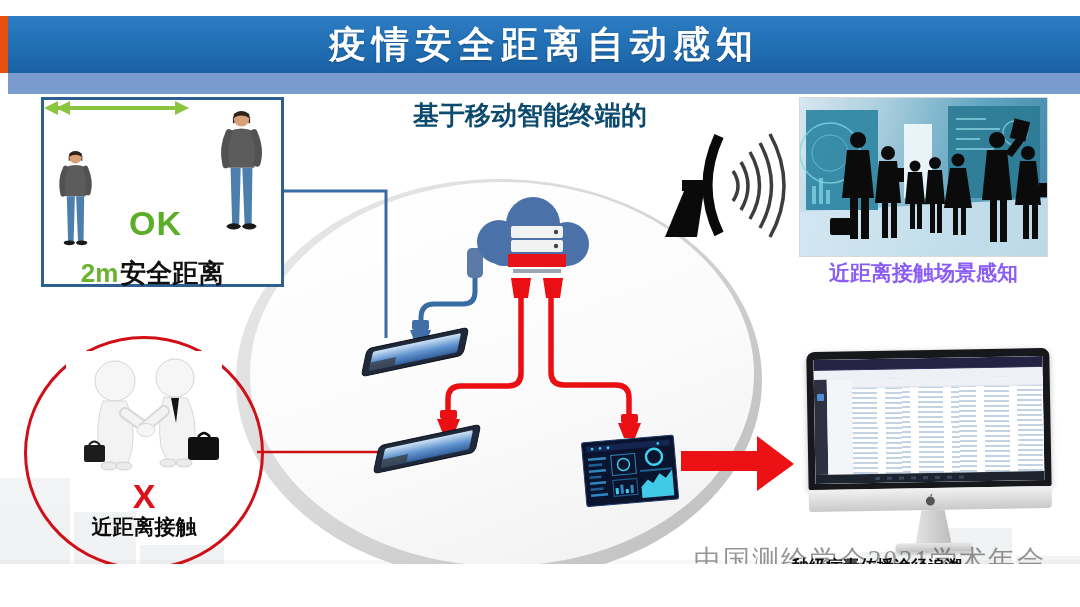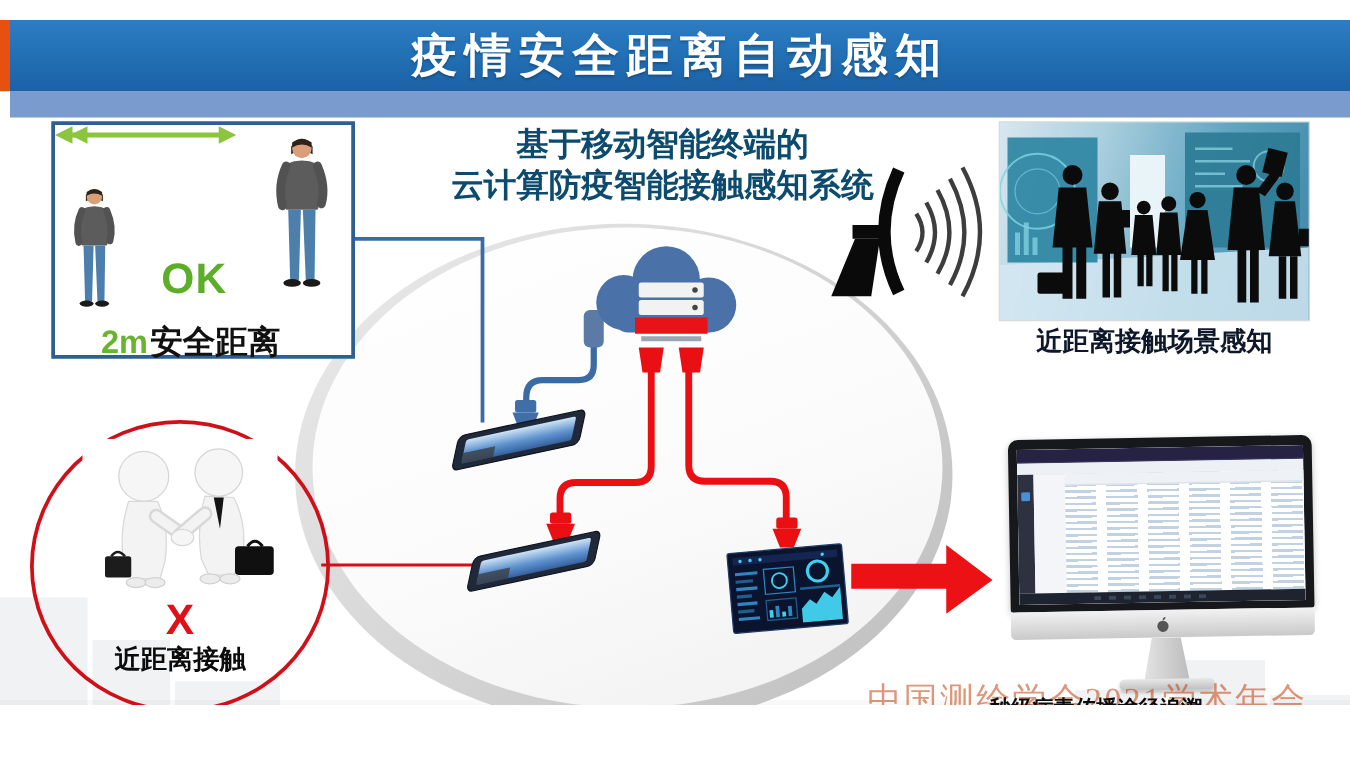--- a/index.html
+++ b/index.html
@@ -31,21 +31,21 @@
   .dist-arrow{position:absolute;left:38px;top:142px;}
   .dist-label{position:absolute;left:0;right:20px;top:156px;text-align:center;font-size:26px;font-weight:bold;color:#111;}
   .dist-label .g{color:#6ab32e;margin-right:2px;}
   
   .diagram{position:absolute;left:0;top:0;z-index:2;}
   
   .scene{position:absolute;left:800px;top:98px;width:247px;height:158px;z-index:4;
          background:linear-gradient(105deg,#d7e7f0 0%,#a9cede 30%,#5fa4c0 65%,#3f86a8 100%);
          box-shadow:0 0 0 1px #d9d9d9;}
   .scene-caption{position:absolute;left:796px;top:259px;width:255px;text-align:center;z-index:5;
-                 font-size:21px;font-weight:bold;color:#0f172a;}
+                 font-size:21px;font-weight:bold;color:#8b5cf6;}
   
   .contact-circle{position:absolute;left:24px;top:336px;width:234px;height:228px;border:3px solid #cf1018;
                   border-radius:50%;z-index:4;display:flex;flex-direction:column;align-items:center;}
   .x-label{color:#e01018;font-size:34px;font-weight:bold;line-height:30px;margin-top:2px;}
   .contact-label{color:#0c0c0c;font-size:21px;font-weight:bold;margin-top:2px;}
   
   .imac{position:absolute;left:808px;top:346px;width:246px;height:212px;z-index:3;transform:rotate(-1deg);}
   .imac-bezel{position:absolute;left:0;top:4px;width:243px;height:138px;background:#17181c;
               border-radius:8px 8px 2px 2px;box-shadow:0 2px 6px rgba(0,0,0,.25);}
   .imac-screen{position:absolute;left:7px;top:8px;width:229px;height:124px;background:#fff;overflow:hidden;}
@@ -68,21 +68,21 @@
              display:flex;align-items:center;justify-content:center;}
   .imac-neck{position:absolute;left:106px;top:164px;width:36px;height:34px;
              background:linear-gradient(90deg,#e3e3e3,#bdbdbd);
              clip-path:polygon(18% 0,82% 0,100% 100%,0 100%);}
   .imac-base{position:absolute;left:86px;top:197px;width:76px;height:9px;border-radius:4px;
              background:linear-gradient(180deg,#e8e8e8,#bfbfbf);box-shadow:0 2px 3px rgba(0,0,0,.2);}
   
   .trace-caption{position:absolute;left:792px;top:555px;width:262px;text-align:left;z-index:6;
                  font-size:17px;font-weight:bold;color:#0c0c0c;}
   .watermark{position:absolute;left:694px;top:542px;z-index:5;font-family:"Liberation Serif", serif;
-             font-size:27px;color:#c2410c;opacity:.55;letter-spacing:2px;white-space:nowrap;}
+             font-size:27px;color:#404040;opacity:.55;letter-spacing:2px;white-space:nowrap;}
 </style>
 </head>
 <body>
 
 <div class="slide">
 
   <svg class="bg-city" width="1080" height="607" viewBox="0 0 1080 607">
     <g fill="#9aa0a8" opacity="0.13">
       <rect x="0" y="478" width="70" height="129"></rect>
       <rect x="74" y="512" width="62" height="95"></rect>
@@ -101,21 +101,20 @@
     <span class="banner-title">疫情安全距离自动感知</span>
   </div>
   <div class="banner-strip"></div>
 
   <div class="ellipse-outer">
     <div class="ellipse-inner"></div>
   </div>
 
   <div class="subtitle">
     <div>基于移动智能终端的</div>
-    <div>云计算防疫智能接触感知系统</div>
   </div>
 
   <div class="safe-box">
     <svg width="237" height="184" viewBox="0 0 237 184">
       <defs>
         <g id="man">
           <path d="M14,13 Q25,-1 36,13 L36,21 Q25,14 14,21 Z" fill="#2e241c"></path>
           <circle cx="25" cy="15" r="10" fill="#d89f78"></circle>
           <path d="M15,9 Q25,1 35,9 L35,14 Q25,8 15,14 Z" fill="#2e241c"></path>
           <path d="M9,31 Q25,24 41,31 L46,62 Q43,74 41,78 L9,78 Q7,72 4,62 Z" fill="#5c5c5c"></path>

